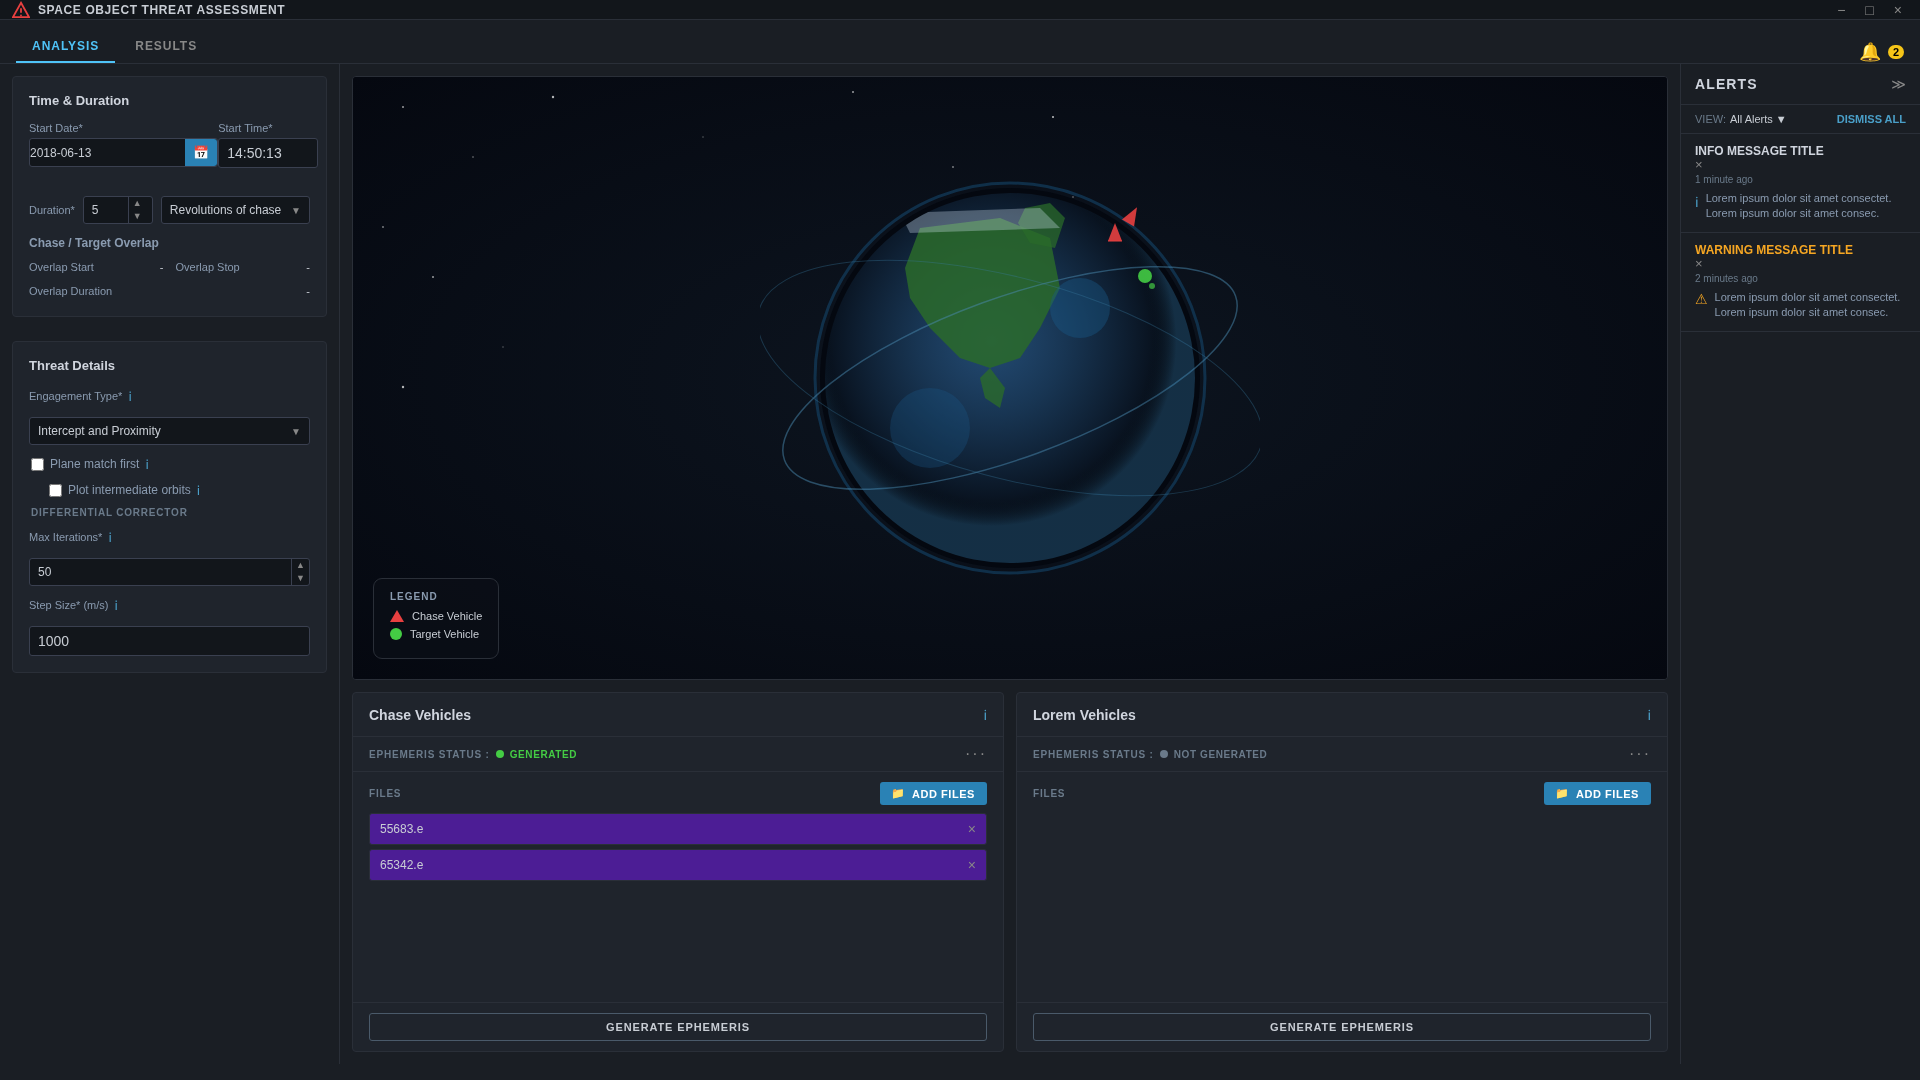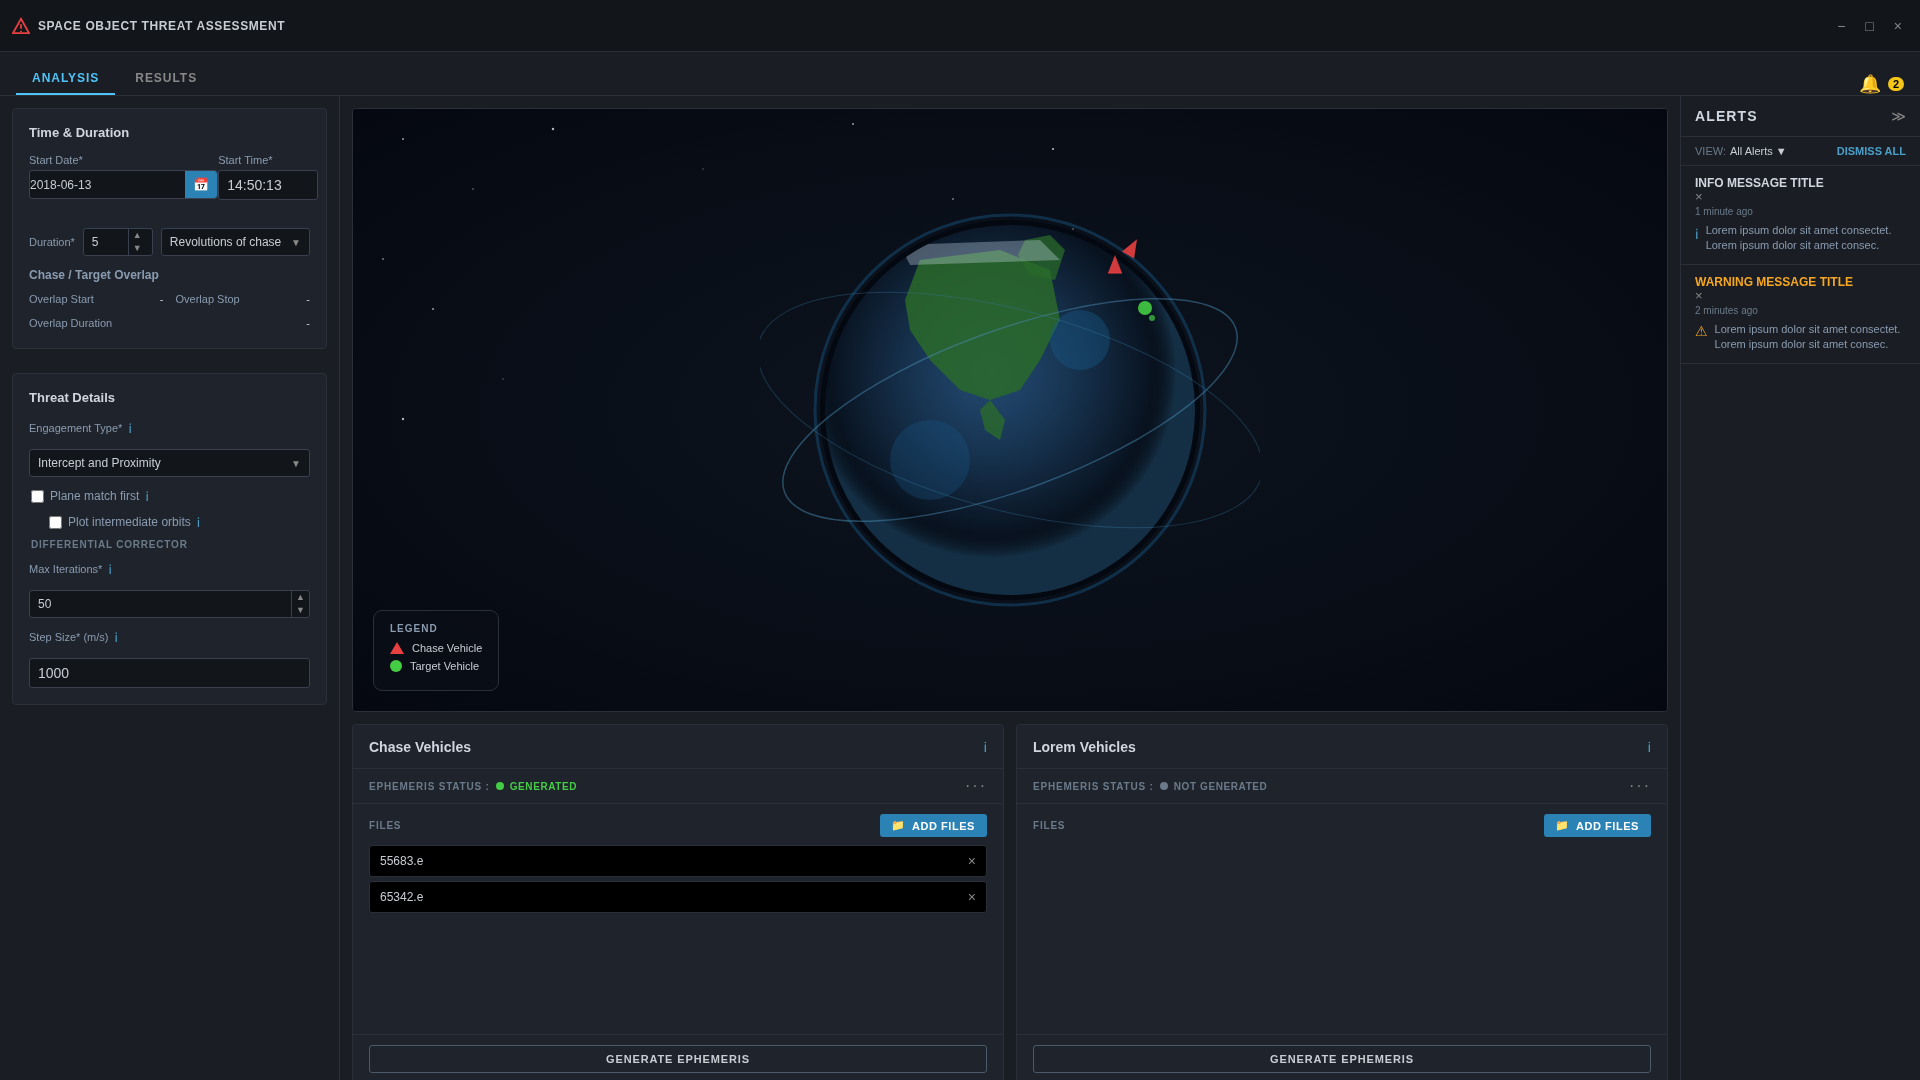--- a/index.html
+++ b/index.html
@@ -11,21 +11,21 @@
       width: 1920px;
       height: 1080px;
       overflow: hidden;
     }
 
     
     .title-bar {
       display: flex;
       align-items: center;
       background: #12161b;
-      height: 52px;
+      height: 20px;
       padding: 0 12px;
       border-bottom: 1px solid #2a2f38;
       justify-content: space-between;
     }
     .title-bar-left {
       display: flex;
       align-items: center;
       gap: 8px;
     }
     .title-bar-icon {
@@ -527,21 +527,21 @@
       font-size: 11px;
       font-weight: 600;
       letter-spacing: 0.05em;
       cursor: pointer;
     }
 
     .file-item {
       display: flex;
       align-items: center;
       justify-content: space-between;
-      background: #000000;
+      background: #4c1d95;
       border: 1px solid #2a2f38;
       padding: 7px 10px;
       border-radius: 3px;
       margin-bottom: 4px;
       font-size: 12px;
       color: #c8cdd4;
     }
     .file-remove {
       background: none;
       border: none;

